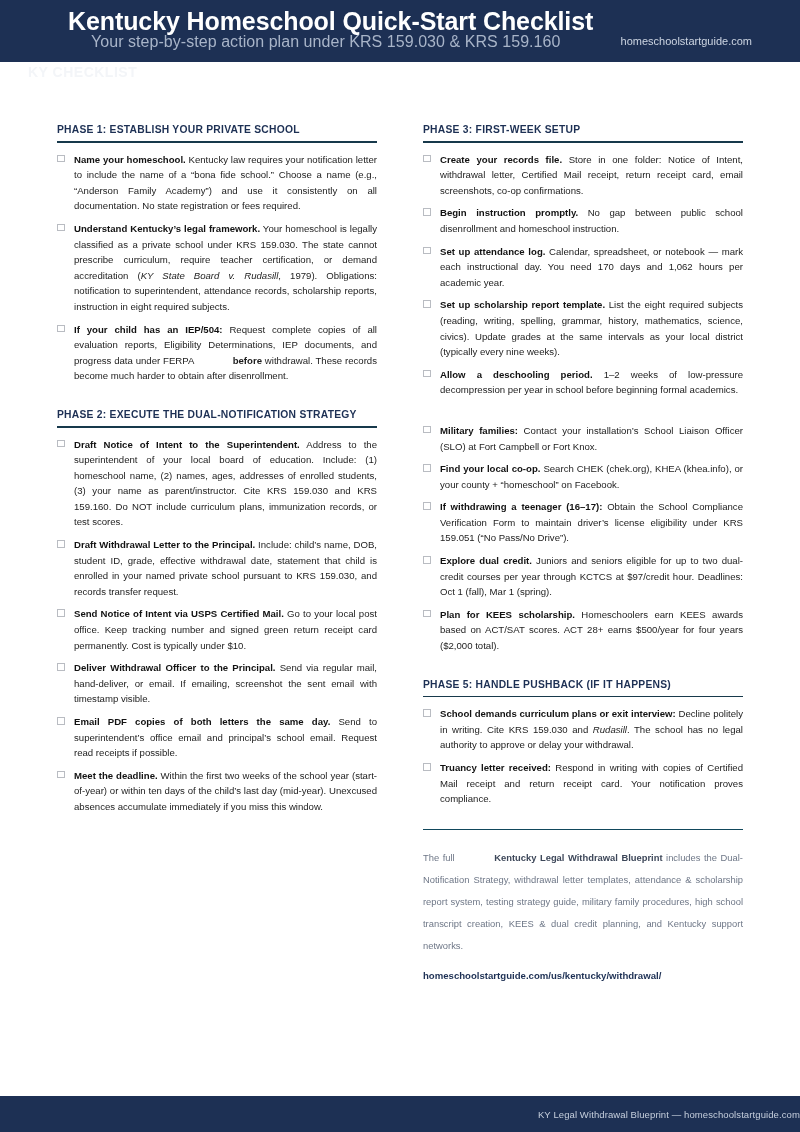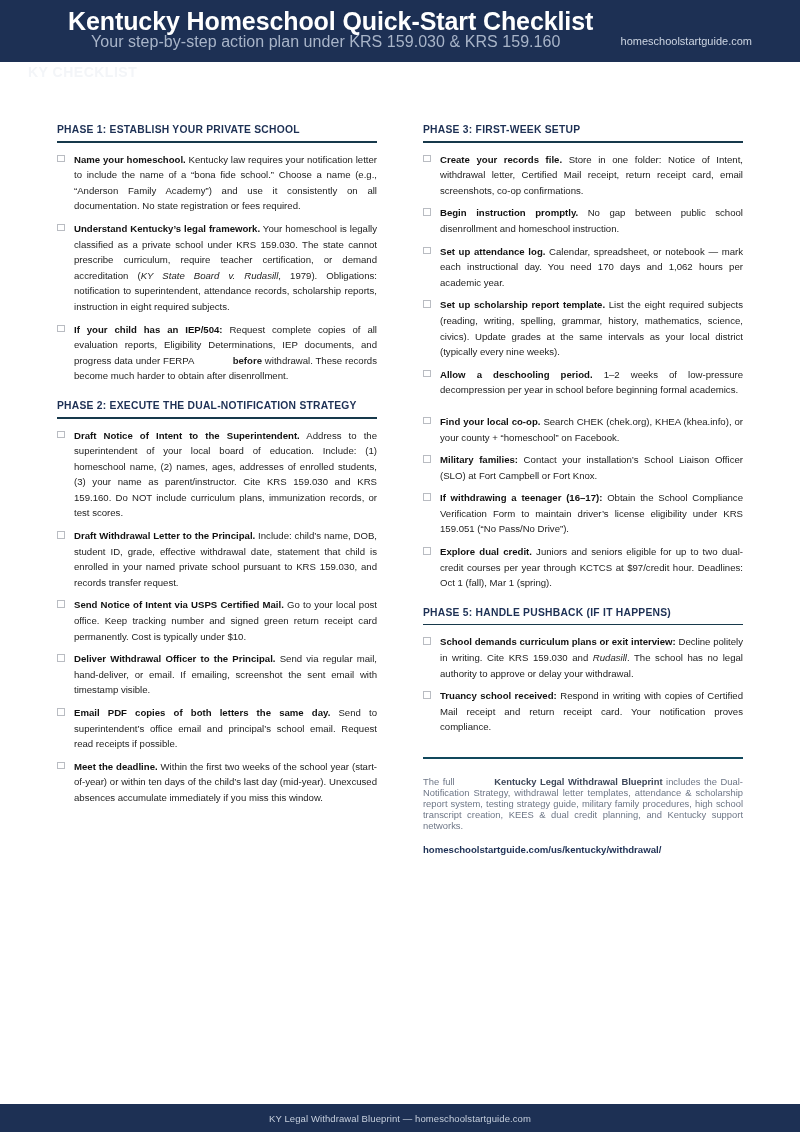--- a/index.html
+++ b/index.html
@@ -102,21 +102,21 @@
     color: #1d3054;
     letter-spacing: 0.25px;
     padding-bottom: 6px;
   }
   .phase-rule {
     height: 1.6px;
     background: #17394b;
     width: 100%;
   }
   .phase-block {
-    margin-top: 16px;
+    margin-top: 25px;
   }
   .phase-block.first { margin-top: 0; }
 
   
   .checklist {
     list-style: none;
     margin: 9px 0 0 0;
     padding: 0;
   }
   .check-item {
@@ -153,43 +153,43 @@
     margin-top: 22px;
   }
   .promo-rule {
     height: 1.6px;
     background: #11485c;
     width: 100%;
     margin-bottom: 17px;
   }
   .promo-text {
     font-size: 9.4px;
-    line-height: 11px;
+    line-height: 22px;
     color: #6e7787;
     text-align: justify;
     margin-bottom: 13px;
   }
   .promo-text .bold-in { color: #3d4759; }
   .promo-link {
     font-size: 9.6px;
     font-weight: bold;
     color: #1d3054;
   }
 
   
   .footbar {
     position: absolute;
     left: 0;
     bottom: 0;
     width: 800px;
-    height: 28px;
+    height: 36px;
     background: #1d3054;
     display: flex;
     align-items: center;
-    justify-content: center;
+    justify-content: flex-end;
   }
   .footbar-text {
     font-size: 9.5px;
     color: #c6cfdd;
     letter-spacing: 0.1px;
   }
 </style>
 </head>
 <body>
 
@@ -241,34 +241,35 @@
           <ul class="checklist">
             <li class="check-item"><span class="checkbox"></span><span class="lead">Create your records file.</span><span>  Store in one folder:  Notice of Intent, withdrawal letter, Certified Mail receipt, return receipt card, email screenshots, co-op confirmations.</span></li>
             <li class="check-item"><span class="checkbox"></span><span class="lead">Begin instruction promptly.</span><span> No gap between public school disenrollment and homeschool instruction.</span></li>
             <li class="check-item"><span class="checkbox"></span><span class="lead">Set up attendance log.</span><span> Calendar, spreadsheet, or notebook — mark each instructional day. You need 170 days and 1,062 hours per academic year.</span></li>
             <li class="check-item"><span class="checkbox"></span><span class="lead">Set up scholarship report template.</span><span> List the eight required subjects (reading, writing, spelling, grammar, history, mathematics, science, civics).  Update grades at the same intervals as your local district (typically every nine weeks).</span></li>
             <li class="check-item"><span class="checkbox"></span><span class="lead">Allow a deschooling period.</span><span>  1–2 weeks of low-pressure decompression per year in school before beginning formal academics.</span></li>
           </ul>
         </div>
         <div class="phase-block">
           <ul class="checklist">
+            <li class="check-item"><span class="checkbox"></span><span class="lead">Military families:</span><span> Contact your installation’s School Liaison Officer (SLO) at Fort Campbell or Fort Knox.</span></li>
             <li class="check-item"><span class="checkbox"></span><span class="lead">Find your local co-op.</span><span>  Search CHEK (chek.org), KHEA (khea.info), or your county + “homeschool” on Facebook.</span></li>
-            <li class="check-item"><span class="checkbox"></span><span class="lead">Military families:</span><span> Contact your installation’s School Liaison Officer (SLO) at Fort Campbell or Fort Knox.</span></li>
             <li class="check-item"><span class="checkbox"></span><span class="lead">If withdrawing a teenager (16–17):</span><span>  Obtain the School Compliance Verification Form to maintain driver’s license eligibility under KRS 159.051 (“No Pass/No Drive”).</span></li>
             <li class="check-item"><span class="checkbox"></span><span class="lead">Explore dual credit.</span><span>  Juniors and seniors eligible for up to two dual-credit courses per year through KCTCS at $97/credit hour. Deadlines: Oct 1 (fall), Mar 1 (spring).</span></li>
+            <li class="check-item"><span class="checkbox"></span><span class="lead">Plan for KEES scholarship.</span><span>  Homeschoolers earn KEES awards based on ACT/SAT scores.  ACT 28+ earns $500/year for four years ($2,000 total).</span></li>
           </ul>
         </div>
         <div class="phase-block">
           <div class="phase">
             <div class="phase-title">PHASE 5: HANDLE PUSHBACK (IF IT HAPPENS)</div>
             <div class="phase-rule"></div>
           </div>
           <ul class="checklist">
             <li class="check-item"><span class="checkbox"></span><span class="lead">School demands curriculum plans or exit interview:</span><span> Decline politely in writing.  Cite KRS 159.030 and </span><span class="ital">Rudasill</span><span>. The school has no legal authority to approve or delay your withdrawal.</span></li>
-            <li class="check-item"><span class="checkbox"></span><span class="lead">Truancy school received:</span><span>  Respond in writing with copies of Certified Mail receipt and return receipt card.   Your notification proves compliance.</span></li>
+            <li class="check-item"><span class="checkbox"></span><span class="lead">Truancy letter received:</span><span>  Respond in writing with copies of Certified Mail receipt and return receipt card.   Your notification proves compliance.</span></li>
           </ul>
         </div>
         <div class="promo">
         <div class="promo-rule"></div>
         <div class="promo-text">
           <span>The full </span><span class="bold-in">Kentucky Legal Withdrawal Blueprint</span><span> includes the Dual-Notification Strategy, withdrawal letter templates, attendance &amp; scholarship report system, testing strategy guide, military family procedures, high school transcript creation, KEES &amp; dual credit planning, and Kentucky support networks.</span>
         </div>
         <div class="promo-link">homeschoolstartguide.com/us/kentucky/withdrawal/</div>
       </div>
     </div>

